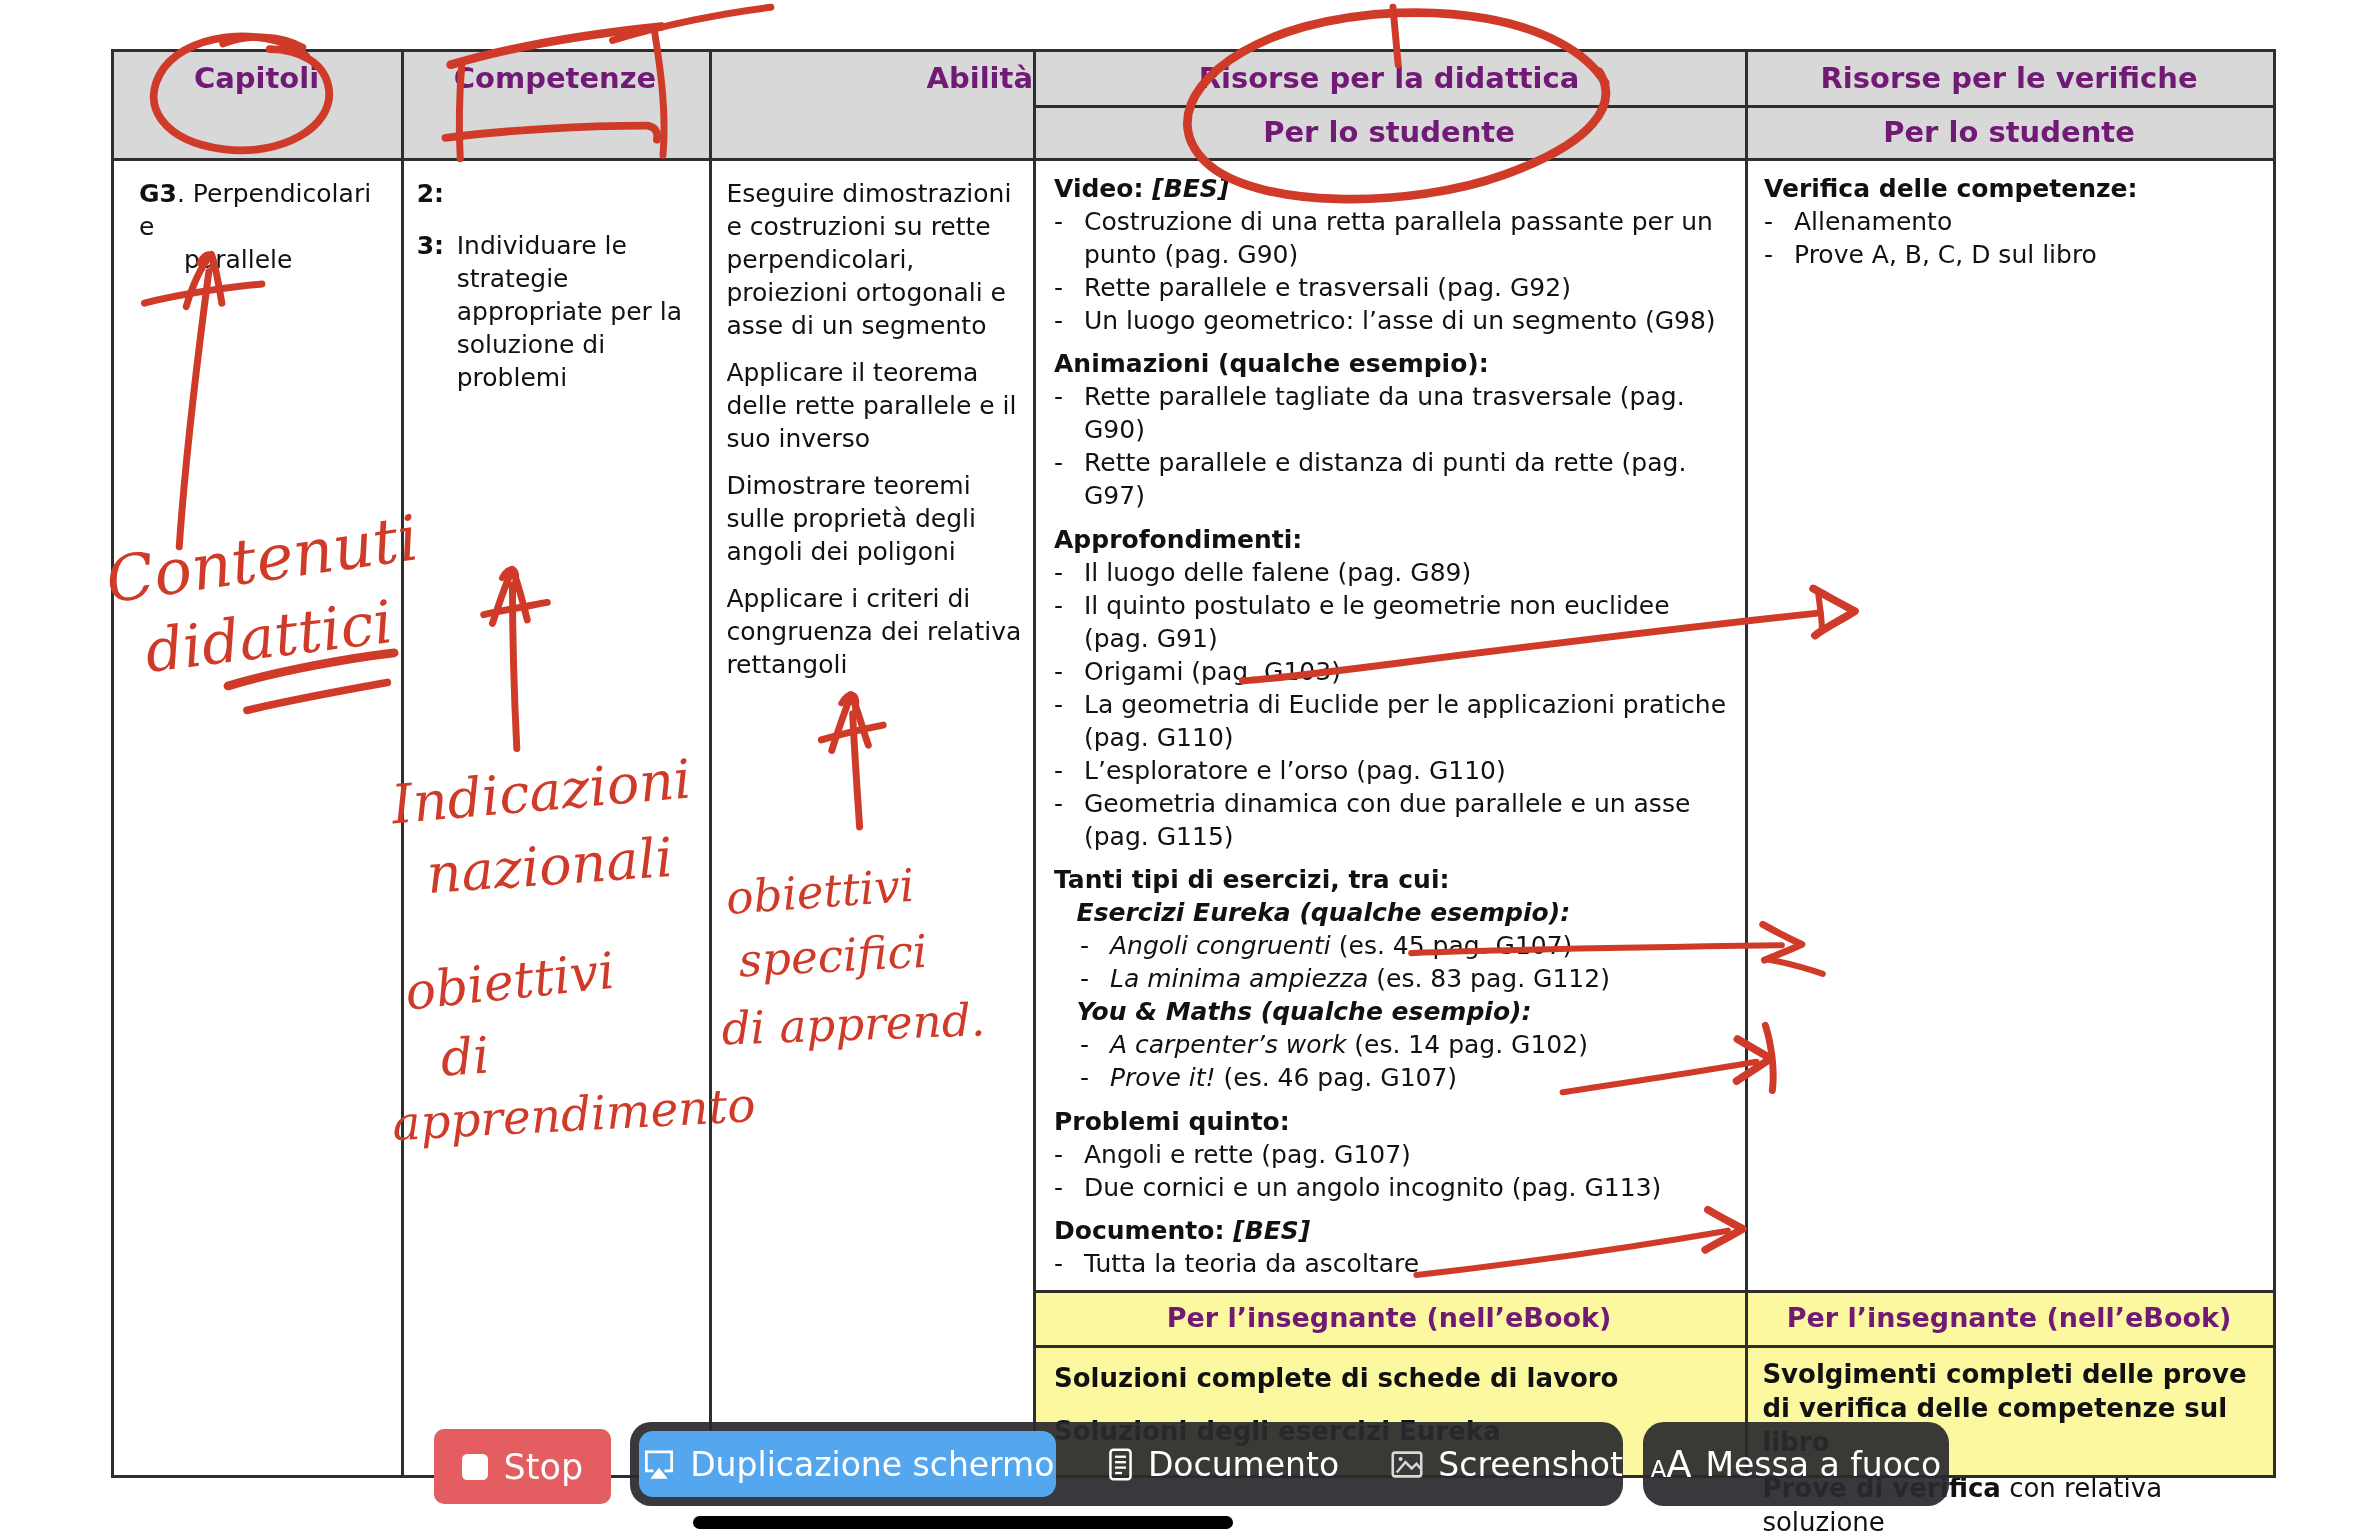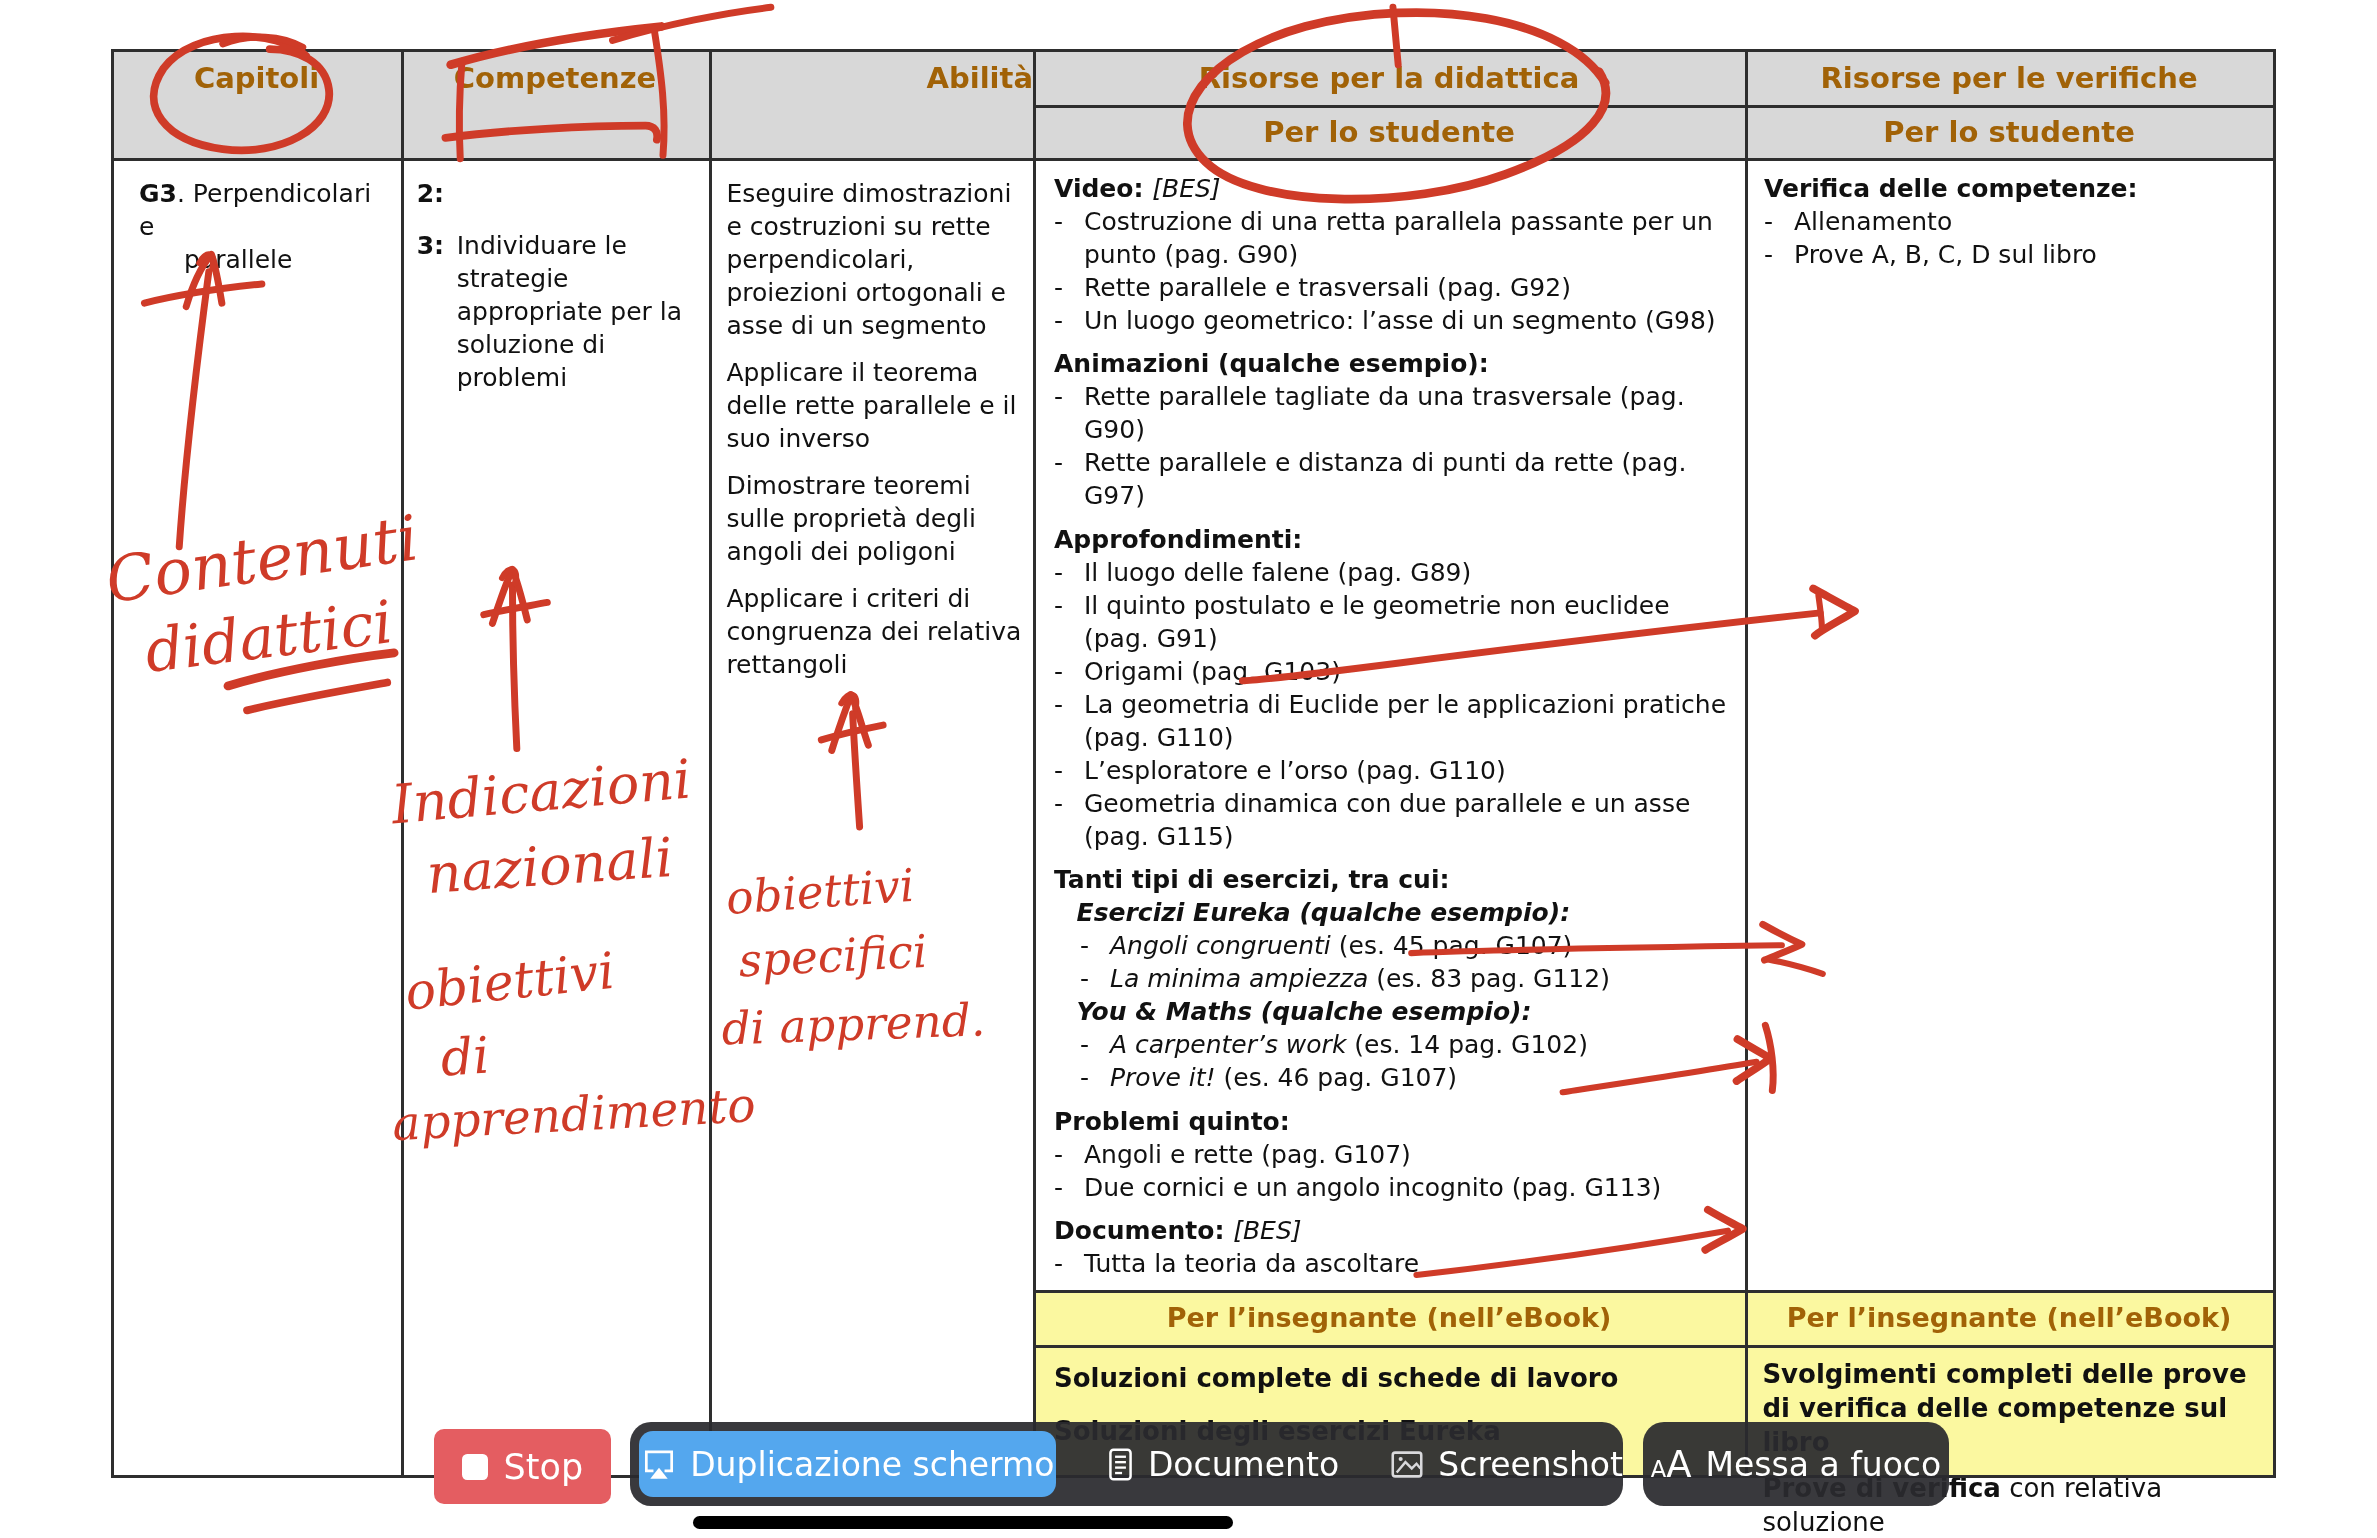--- a/index.html
+++ b/index.html
@@ -11,26 +11,26 @@
   }
   
   .vline{position:absolute;width:2.6px;background:#2e2e2e;z-index:12;}
   .hline{position:absolute;height:2.6px;background:#2e2e2e;z-index:12;}
   
   .band-gray{position:absolute;background:#d8d8d8;z-index:1;}
   .band-yellow{position:absolute;background:#fbf8a0;z-index:1;}
   
   .hdr{
     position:absolute;z-index:14;display:flex;align-items:center;justify-content:center;
-    font-weight:bold;font-size:29px;color:#a16207;text-align:center;
+    font-weight:bold;font-size:29px;color:#701a75;text-align:center;
   }
   
   .cell{position:absolute;z-index:10;box-sizing:border-box;font-size:25px;line-height:33px;}
   .b{font-weight:bold;}
-  .bes{font-weight:normal;font-style:italic;}
+  .bes{font-weight:bold;font-style:italic;}
   .li{display:flex;margin:0;}
   .dash{flex:0 0 30px;}
   .sec{margin-bottom:10.4px;}
   .sec-title{font-weight:bold;}
   .sub1{margin-left:22.6px;font-weight:bold;font-style:italic;}
   .li.sub2{margin-left:26px;}
   .comp-item{display:flex;margin-bottom:19px;}
   .comp-num{flex:0 0 40px;font-weight:bold;}
   .abil-p{margin-bottom:14px;}
   .g3-l2{padding-left:45px;}

